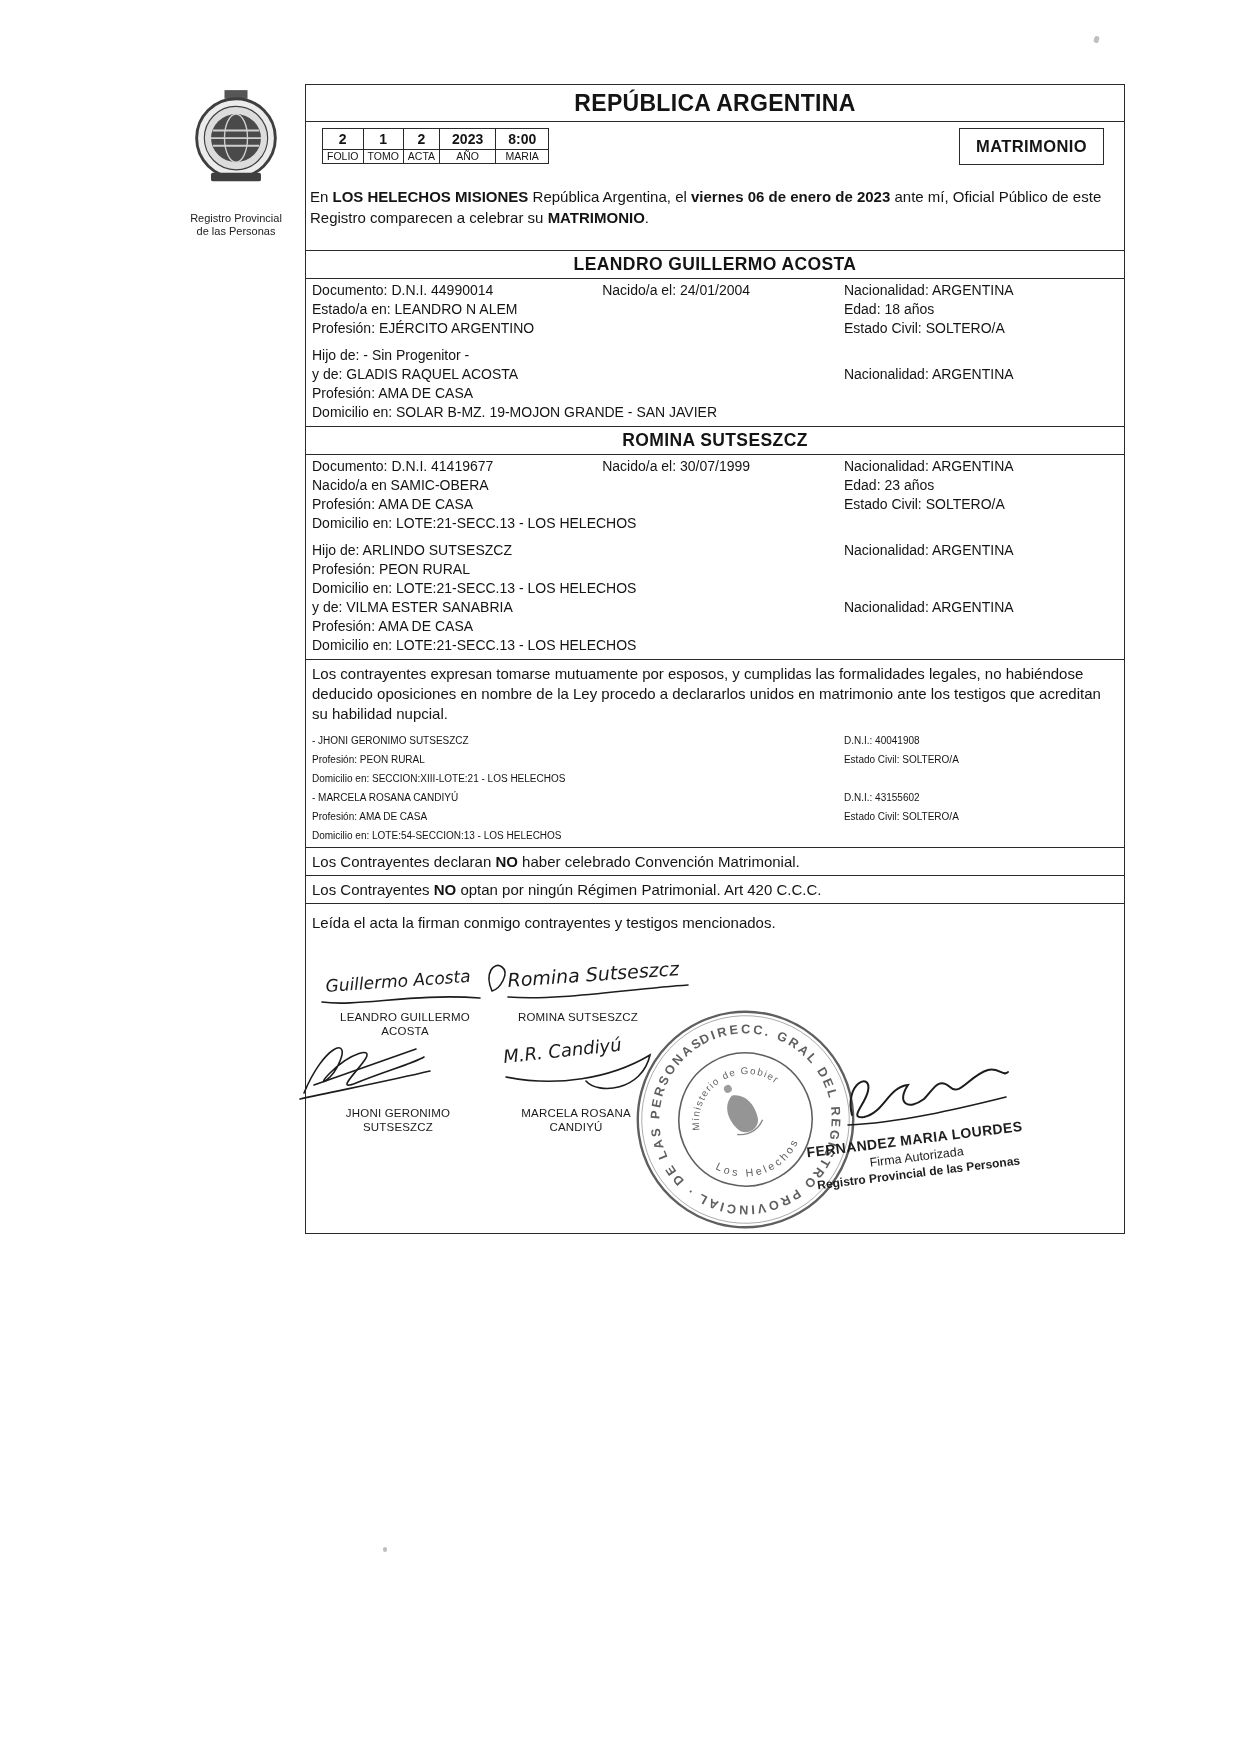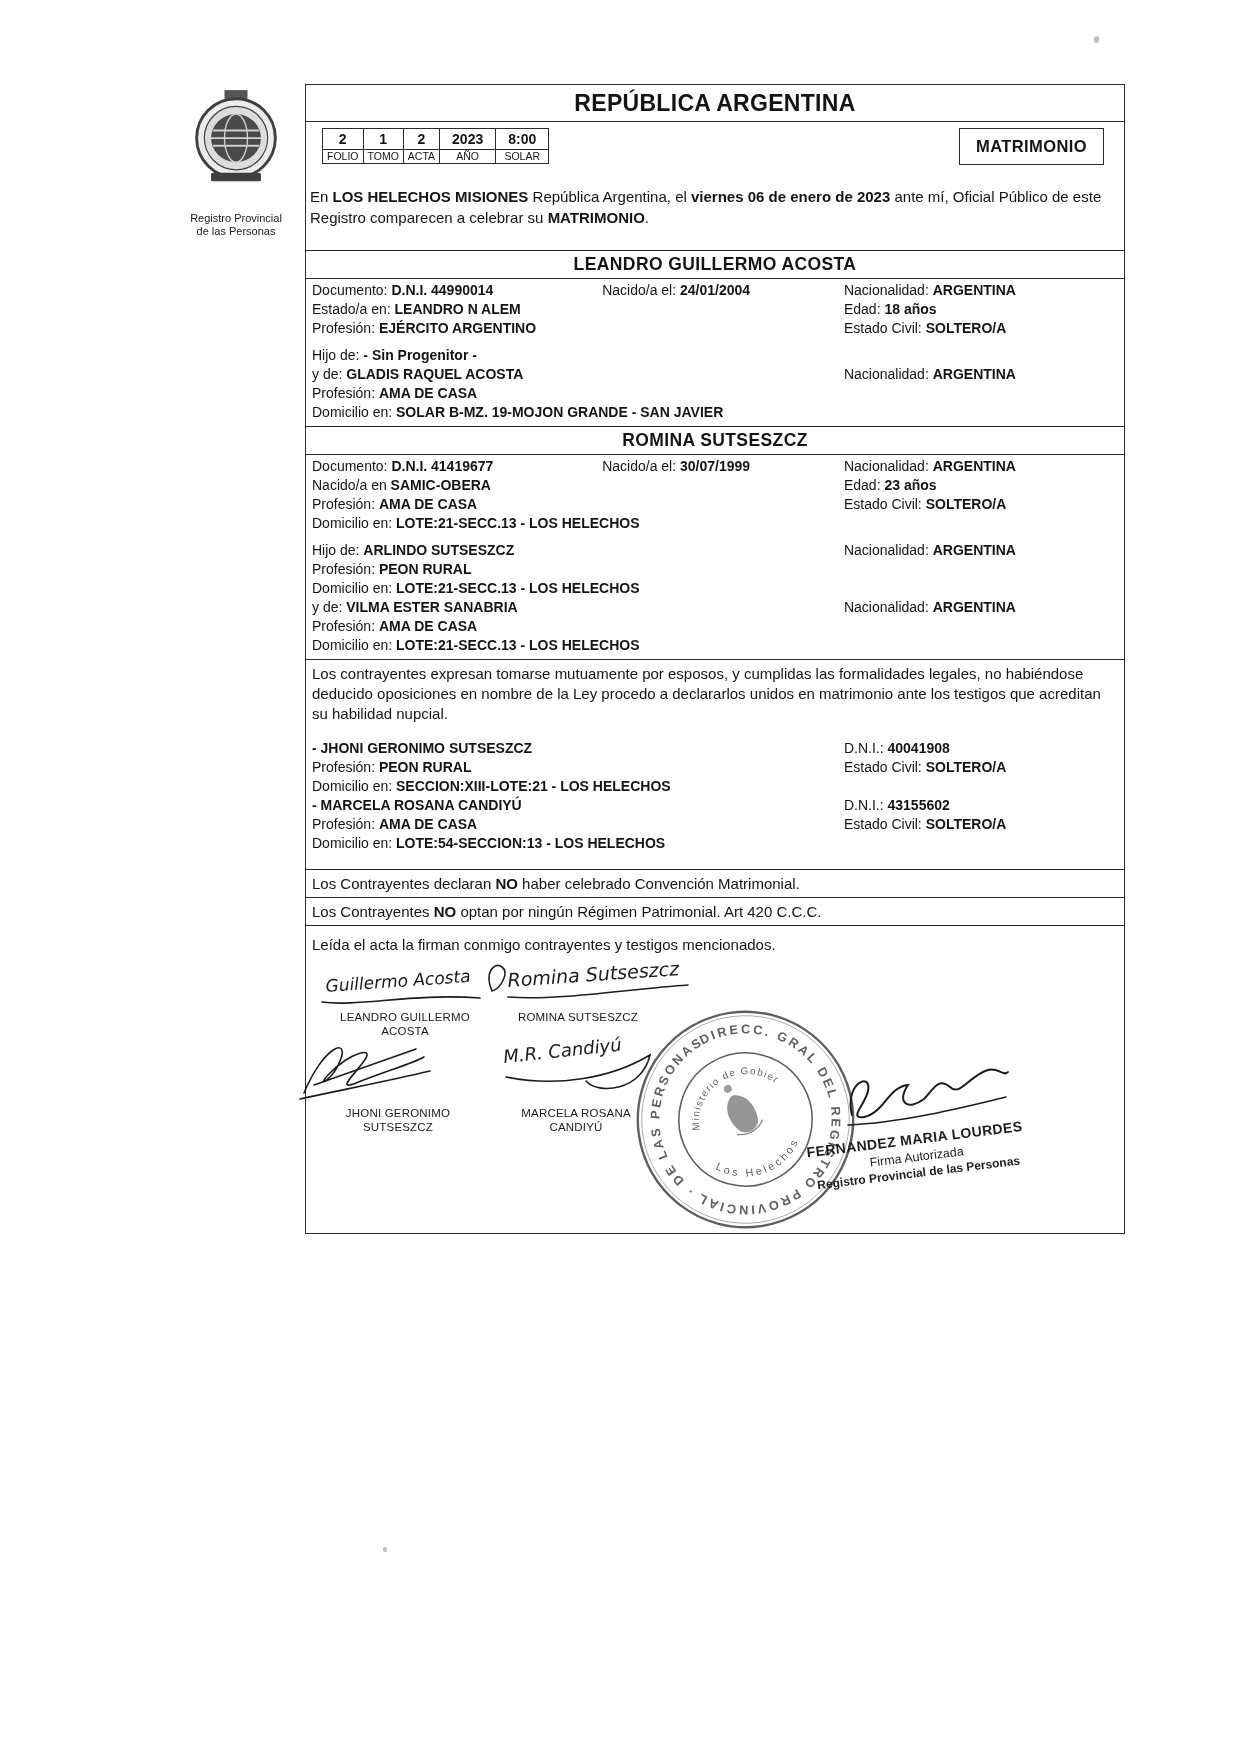--- a/index.html
+++ b/index.html
@@ -50,24 +50,24 @@
     border-top: 1.6px solid #2a2a2a; border-bottom: 1.6px solid #2a2a2a;
     text-align: center; font-weight: bold; font-size: 17.5px; letter-spacing: .4px;
     padding: 3px 0;
   }
   .block { padding: 2px 6px 4px; font-size: 14px; }
   .frow { display: flex; line-height: 19px; }
   .c1 { flex: 0 0 36%; } .c2 { flex: 0 0 30%; } .c3 { flex: 1 1 auto; }
   .cw { flex: 0 0 66%; } .cf { flex: 1 1 100%; }
   .sub-gap { height: 8px; }
   .bb { border-bottom: 1.6px solid #2a2a2a; }
-  b.val { font-weight: bold; text-align: right; }
+  b.val { font-weight: normal; text-align: right; }
 
   .decl { font-size: 15px; line-height: 20px; padding: 4px 6px 5px; }
-  .wit { padding: 2px 6px 16px; font-size: 14px; margin-top: 8px; }
+  .wit { padding: 2px 6px 2px; font-size: 10px; }
   .clause { font-size: 15px; padding: 5px 6px; }
   .clause.nb { border-bottom: none; padding-top: 10px; }
 
   
   .sig { position: absolute; overflow: visible; }
   .sig .stroke { fill: none; stroke: #1c1c1c; stroke-width: 1.6; stroke-linecap: round; }
   .sig .script { font-family: "DejaVu Sans", sans-serif; font-style: italic; fill: #1a1a1a; }
   .sig-cap {
     position: absolute; text-align: center;
     font-size: 11.5px; line-height: 13.5px; letter-spacing: .2px; color: #1a1a1a;
@@ -121,21 +121,21 @@
           <td>1</td>
           <td>2</td>
           <td>2023</td>
           <td>8:00</td>
         </tr>
         <tr class="labs">
           <td>FOLIO</td>
           <td>TOMO</td>
           <td>ACTA</td>
           <td>AÑO</td>
-          <td>SOLAR</td>
+          <td>MARIA</td>
         </tr>
       </tbody>
         </table>
       <div class="mat-box">MATRIMONIO</div>
     </div>
 
     <p class="intro"><span>En </span><b>LOS HELECHOS MISIONES</b><span>  República Argentina, el </span><b>viernes 06 de enero de 2023</b><span> ante mí, Oficial Público de este Registro comparecen a celebrar su </span><b>MATRIMONIO</b><span>.</span></p>
 
     <div class="sec-gap"></div>
 

